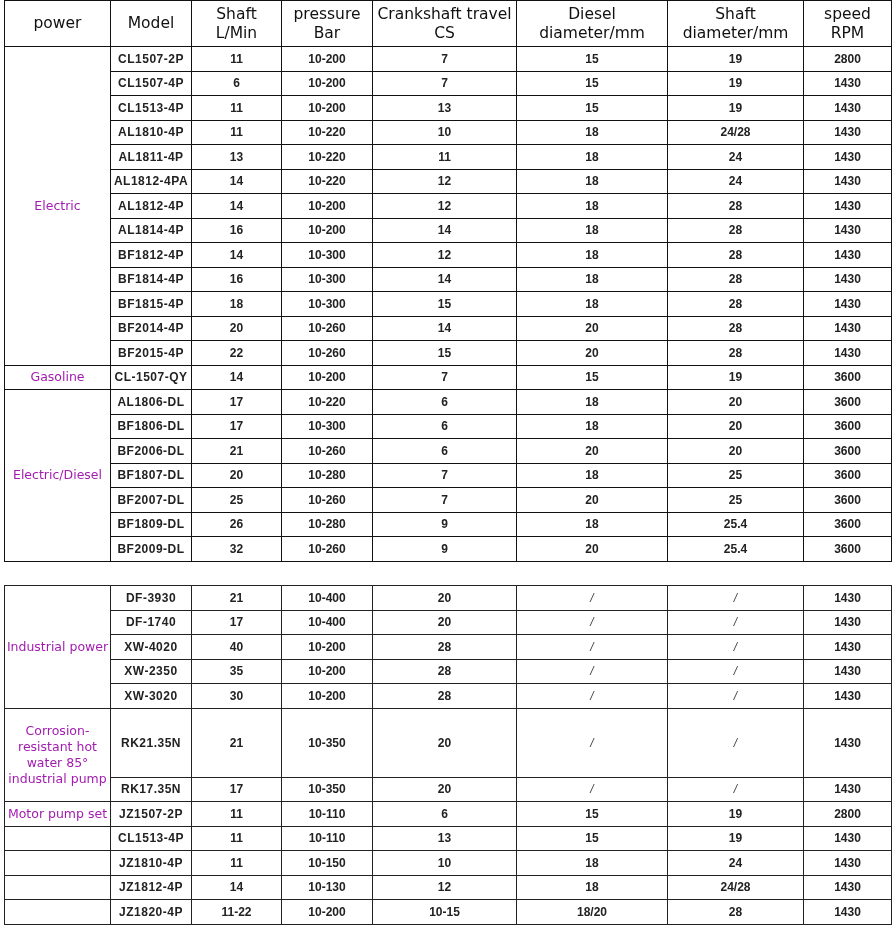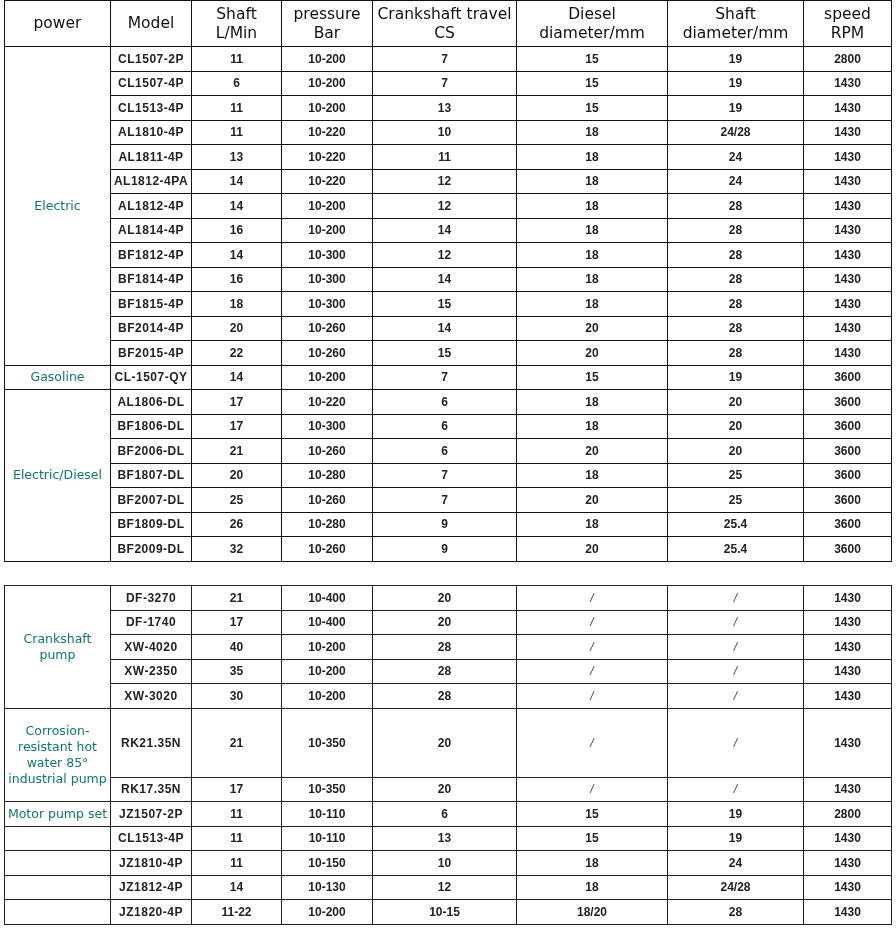--- a/index.html
+++ b/index.html
@@ -5,21 +5,21 @@
   html, body { margin: 0; padding: 0; background: #ffffff; }
   body { width: 896px; height: 937px; position: relative; overflow: hidden; font-family: "Liberation Sans", sans-serif; color: #111; }
   table { border-collapse: collapse; table-layout: fixed; position: absolute; left: 4px; }
   td, th { border: 1.5px solid #111; text-align: center; vertical-align: middle; padding: 0; font-size: 12px; font-weight: bold; color: #222; }
   th { font-weight: normal; font-size: 15.5px; line-height: 19px; color: #111; font-family: "DejaVu Sans", sans-serif; }
   #t1 { top: 0; width: 887px; }
   #t2 { top: 585px; width: 887px; }
   .hdr th { height: 45px; }
   .row td { height: 23.5px; }
   .tall td { height: 68px; }
-  .power { font-weight: normal; font-family: "DejaVu Sans", sans-serif; font-size: 12.5px; color: #0f766e; line-height: 16px; }
+  .power { font-weight: normal; font-family: "DejaVu Sans", sans-serif; font-size: 12.5px; color: #a21caf; line-height: 16px; }
   .model { font-size: 12px; letter-spacing: 0.5px; }
   .slash { font-weight: normal; color: #444; font-style: italic; }
   #t2 td { border-color: #222; }
 </style>
 </head>
 <body>
 
 <table id="t1">
   <colgroup>
     <col style="width:106px">
@@ -245,22 +245,22 @@
       <col style="width:81px">
       <col style="width:90px">
       <col style="width:91px">
     <col style="width:144px">
       <col style="width:151px">
       <col style="width:136px">
       <col style="width:88px">
   </colgroup>
   <tbody id="tb2">
       <tr class="row">
-        <td class="power" rowspan="5">Crankshaft pump</td>
-        <td class="model">DF-3270</td>
+        <td class="power" rowspan="5">Industrial power</td>
+        <td class="model">DF-3930</td>
         <td>21</td>
         <td>10-400</td>
         <td>20</td>
         <td class="slash">/</td>
         <td class="slash">/</td>
         <td>1430</td>
       </tr>
       <tr class="row">
         <td class="model">DF-1740</td>
         <td>17</td>

